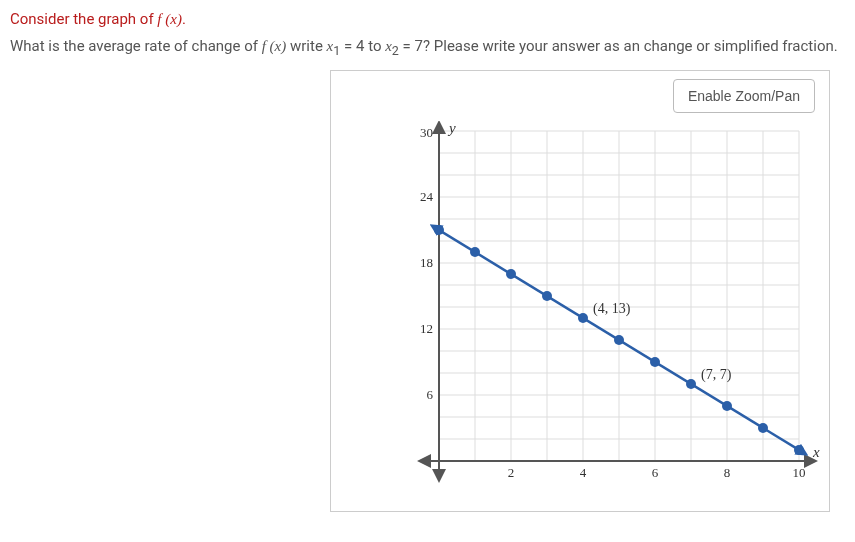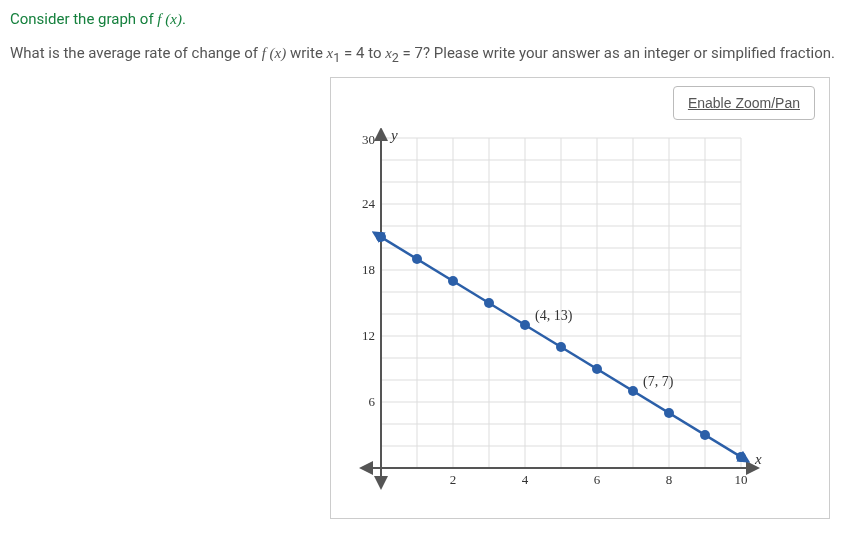--- a/index.html
+++ b/index.html
@@ -3,62 +3,61 @@
 <meta charset="utf-8">
 <style>
   body {
     margin: 0;
     padding: 10px;
     font-family: -apple-system, BlinkMacSystemFont, "Segoe UI", Roboto, sans-serif;
     color: #555;
     font-size: 15px;
     background: #fff;
   }
-  .intro { margin-bottom: 16px; color: #15803d; }
+  .intro { margin-bottom: 9px; color: #b91c1c; }
   .question { margin-bottom: 12px; color: #555; }
   .math { font-family: "Times New Roman", serif; font-style: italic; }
   .plain { font-style: normal; }
   .graph-panel {
     border: 1px solid #ccc;
     width: 500px;
     margin-left: 320px;
     box-sizing: border-box;
     position: relative;
     padding-bottom: 10px;
   }
   .panel-top {
     display: flex;
     justify-content: flex-end;
     padding: 8px 14px;
-    text-decoration: underline;
   }
   .zoom-btn {
     border: 1px solid #bbb;
     background: #fff;
     color: #555;
     font-size: 14px;
     padding: 8px 14px;
     border-radius: 4px;
     cursor: pointer;
   }
   .graph-wrap {
     display: flex;
-    justify-content: flex-start;
+    justify-content: flex-end;
   }
   svg { display: block; }
 </style>
 </head>
 <body>
 
 <div class="intro">
   <span>Consider the graph of </span><span class="math">f (x)</span><span>.</span>
 </div>
 
 <div class="question">
-  <span>What is the average rate of change of </span><span class="math">f (x)</span><span> write </span><span class="math">x</span><sub class="plain">1</sub><span> = 4</span><span> to </span><span class="math">x</span><sub class="plain">2</sub><span> = 7</span><span>? Please write your answer as an integer or simplified fraction.</span>
+  <span>What is the average rate of change of </span><span class="math">f (x)</span><span> write </span><span class="math">x</span><sub class="plain">1</sub><span> = 4</span><span> to </span><span class="math">x</span><sub class="plain">2</sub><span> = 7</span><span>? Please write your answer as an change or simplified fraction.</span>
 </div>
 
 <div class="graph-panel">
   <div class="panel-top">
     <button class="zoom-btn">Enable Zoom/Pan</button>
   </div>
   <div class="graph-wrap">
     <svg width="440" height="380" viewBox="0 0 440 380">
       <defs>
         <marker id="arrow" viewBox="0 0 10 10" refX="5" refY="5" markerWidth="7" markerHeight="7" orient="auto-start-reverse">

